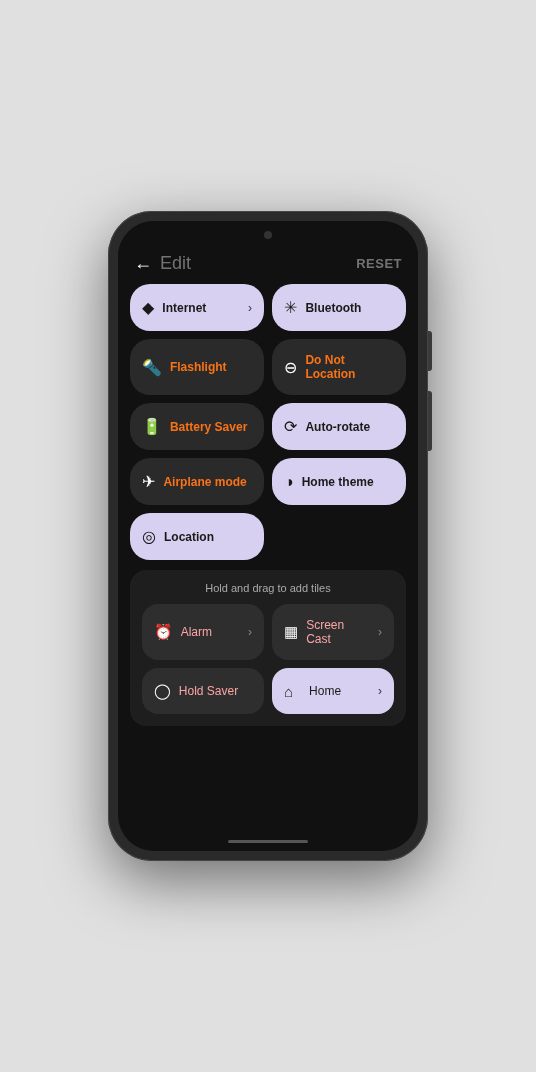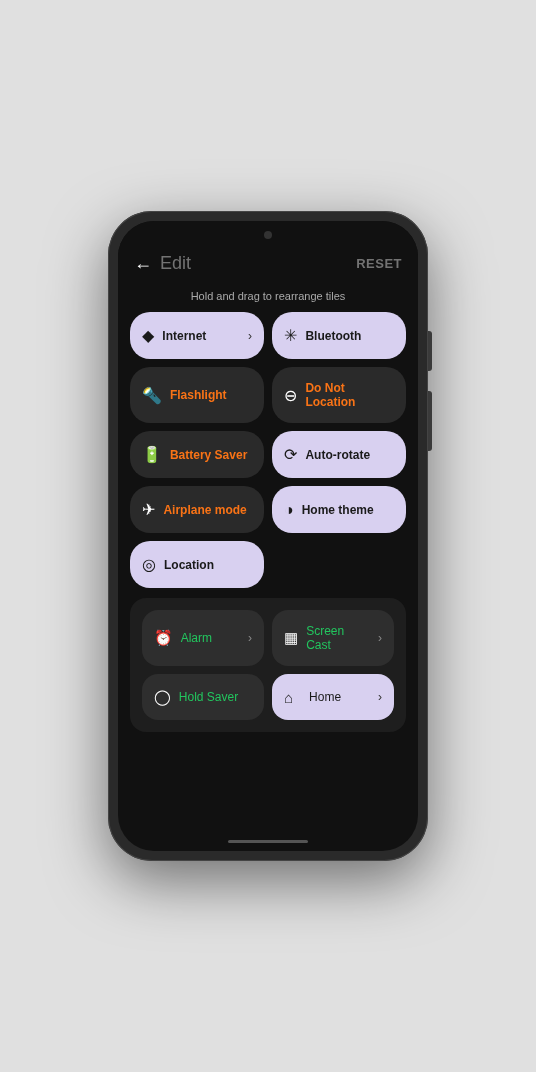--- a/index.html
+++ b/index.html
@@ -160,21 +160,21 @@
       font-size: 15px;
       flex-shrink: 0;
     }
     .add-tile.dark .add-tile-icon { color: #fff; }
     .add-tile.light .add-tile-icon { color: #1a1a1a; }
     .add-tile-label {
       font-size: 12px;
       font-weight: 500;
       flex: 1;
     }
-    .add-tile.dark .add-tile-label { color: #22c55e; }
+    .add-tile.dark .add-tile-label { color: #fca5a5; }
     .add-tile.light .add-tile-label { color: #1a1a1a; margin-left: 8px; }
     .add-tile-arrow {
       font-size: 12px;
     }
     .add-tile.dark .add-tile-arrow { color: #888; }
     .add-tile.light .add-tile-arrow { color: #333; }
     .home-bar {
       height: 20px;
       display: flex;
       align-items: center;
@@ -216,21 +216,20 @@
     </div>
     <div class="header">
       <div class="header-left">
         <span class="back-arrow">←</span>
         <span class="header-title">Edit</span>
       </div>
       <span class="reset-btn">RESET</span>
     </div>
 
     <div class="scroll-content">
-      <div class="hint-text">Hold and drag to rearrange tiles</div>
 
       <div class="tiles-grid">
 
         <div class="tile light">
           <span class="tile-icon">◆</span>
           <span class="tile-label">Internet</span>
           <span class="tile-arrow">›</span>
         </div>
 
         <div class="tile light">
@@ -269,20 +268,21 @@
         </div>
 
         <div class="tile light" style="grid-column: 1 / 2;">
           <span class="tile-icon">◎</span>
           <span class="tile-label">Location</span>
         </div>
 
       </div>
 
       <div class="add-section">
+        <div class="add-hint">Hold and drag to add tiles</div>
         <div class="add-grid">
 
           <div class="add-tile dark">
             <span class="add-tile-icon">⏰</span>
             <span class="add-tile-label">Alarm</span>
             <span class="add-tile-arrow">›</span>
           </div>
 
           <div class="add-tile dark">
             <span class="add-tile-icon">▦</span>

